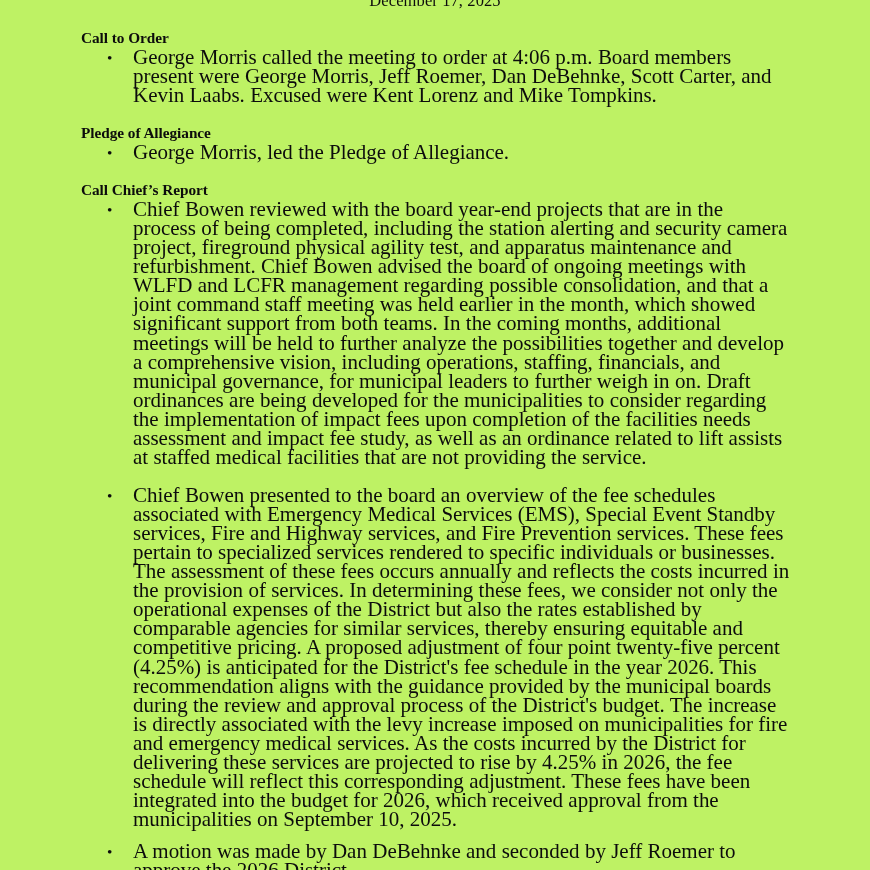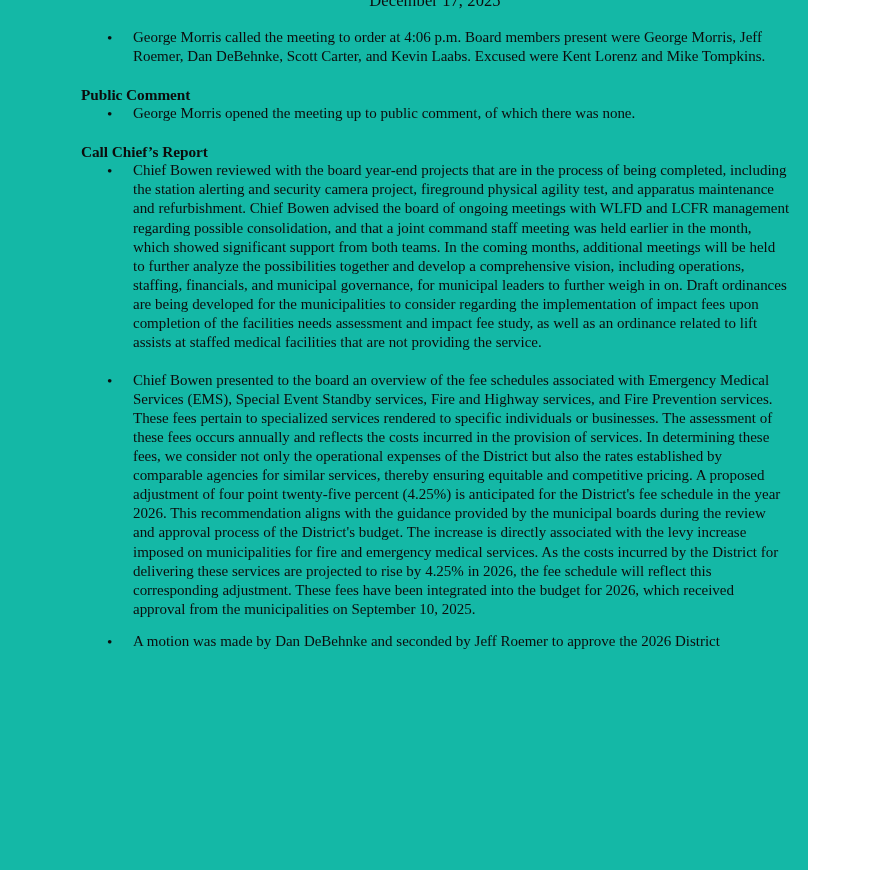--- a/index.html
+++ b/index.html
@@ -9,23 +9,23 @@
   }
   body {
     width: 870px;
     height: 870px;
     overflow: hidden;
     font-family: "Liberation Serif", "DejaVu Serif", serif;
     color: #0c0c0c;
   }
   .page {
     position: relative;
-    width: 808px;
+    width: 870px;
     height: 870px;
-    background: #14b8a6;
+    background: #bef264;
     overflow: hidden;
   }
   
   .header-date {
     position: absolute;
     top: -9px;
     left: 0;
     width: 870px;
     text-align: center;
     font-size: 16.5px;
@@ -52,21 +52,21 @@
     letter-spacing: -0.05px;
   }
   ul.bullets {
     list-style: none;
     margin: 0;
     padding: 0;
   }
   ul.bullets > li {
     position: relative;
     padding-left: 52px;
-    font-size: 15px;
+    font-size: 21px;
     line-height: 19.1px;
     text-align: left;
     letter-spacing: -0.02px;
     word-spacing: 0.1px;
     margin: 0;
   }
   ul.bullets > li + li {
     margin-top: 13px;
   }
   ul.bullets > li::before {
@@ -81,33 +81,34 @@
 </head>
 <body>
 
 <div class="page">
 
   <div class="header-date">December 17, 2025</div>
 
   <div class="body-area">
 
     <div class="section">
+      <div class="section-heading">Call to Order</div>
       <ul class="bullets">
         <li>George Morris called the meeting to order at 4:06 p.m. Board members present were George Morris, Jeff Roemer, Dan DeBehnke, Scott Carter, and Kevin Laabs. Excused were Kent Lorenz and Mike Tompkins.</li>
       </ul>
     </div>
 
 
-
     <div class="section">
-      <div class="section-heading">Public Comment</div>
+      <div class="section-heading">Pledge of Allegiance</div>
       <ul class="bullets">
-        <li>George Morris opened the meeting up to public comment, of which there was none.</li>
+        <li>George Morris, led the Pledge of Allegiance.</li>
       </ul>
     </div>
+
 
     <div class="section">
       <div class="section-heading">Call Chief’s Report</div>
       <ul class="bullets">
         <li>Chief Bowen reviewed with the board year-end projects that are in the process of being completed, including the station alerting and security camera project, fireground physical agility test, and apparatus maintenance and refurbishment. Chief Bowen advised the board of ongoing meetings with WLFD and LCFR management regarding possible consolidation, and that a joint command staff meeting was held earlier in the month, which showed significant support from both teams. In the coming months, additional meetings will be held to further analyze the possibilities together and develop a comprehensive vision, including operations, staffing, financials, and municipal governance, for municipal leaders to further weigh in on. Draft ordinances are being developed for the municipalities to consider regarding the implementation of impact fees upon completion of the facilities needs assessment and impact fee study, as well as an ordinance related to lift assists at staffed medical facilities that are not providing the service.</li>
       </ul>
     </div>
 
     <div class="section">
       <ul class="bullets">

